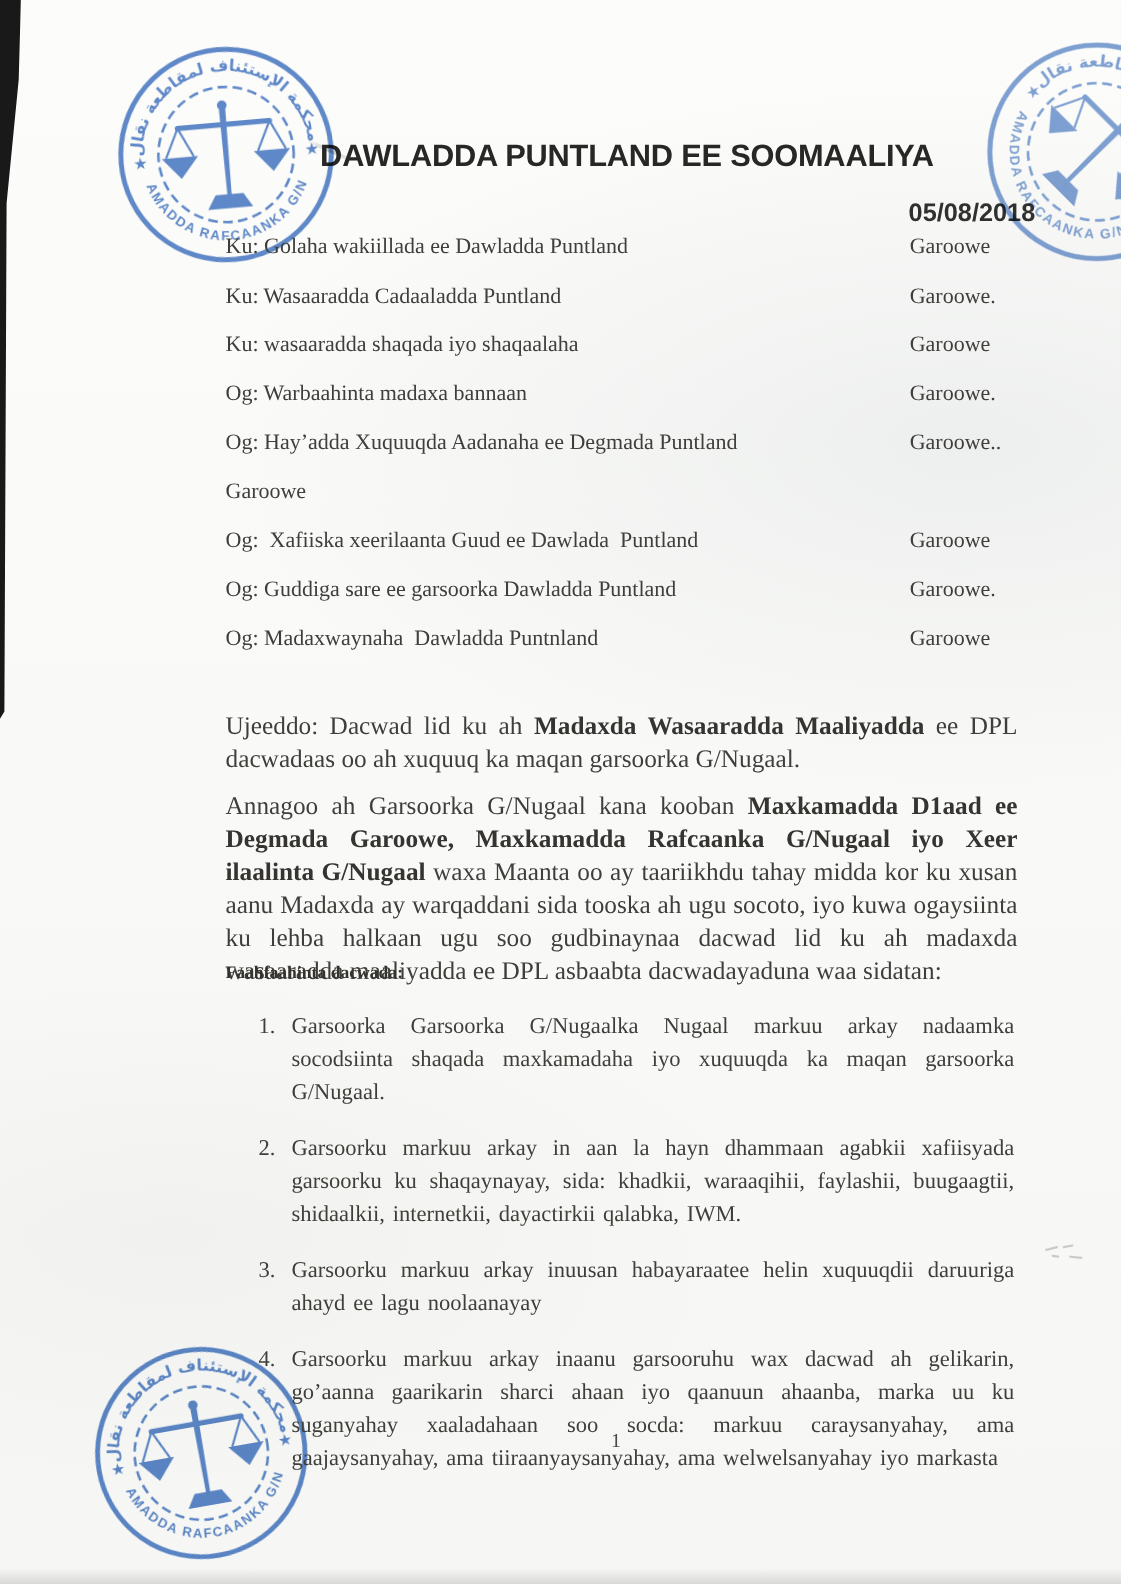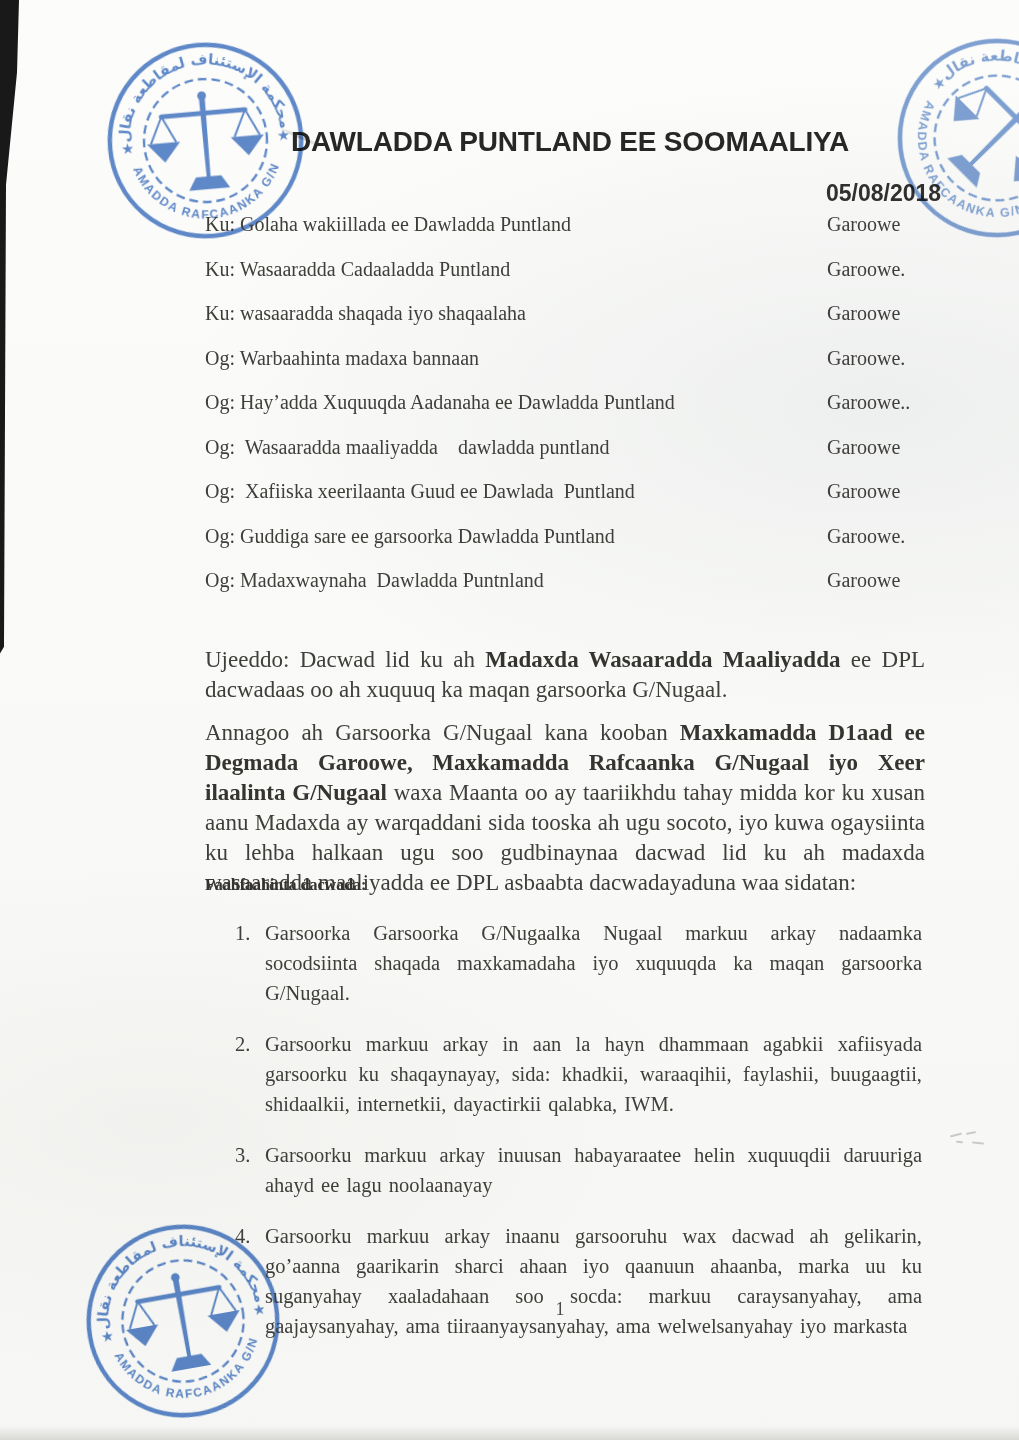--- a/index.html
+++ b/index.html
@@ -175,26 +175,25 @@
     <span class="recipient-label">Ku: wasaaradda shaqada iyo shaqaalaha</span>
     <span class="recipient-location">Garoowe</span>
   </div>
 
   <div class="recipient-row">
     <span class="recipient-label">Og: Warbaahinta madaxa bannaan</span>
     <span class="recipient-location">Garoowe.</span>
   </div>
 
   <div class="recipient-row">
-    <span class="recipient-label">Og: Hay’adda Xuquuqda Aadanaha ee Dawladda Puntland</span>
+    <span class="recipient-label">Og: Hay’adda Xuquuqda Aadanaha ee Degmada Puntland</span>
     <span class="recipient-location">Garoowe..</span>
   </div>
 
   <div class="recipient-row">
-    <span class="recipient-label">Og:  Wasaaradda maaliyadda    dawladda puntland</span>
     <span class="recipient-location">Garoowe</span>
   </div>
 
   <div class="recipient-row">
     <span class="recipient-label">Og:  Xafiiska xeerilaanta Guud ee Dawlada  Puntland</span>
     <span class="recipient-location">Garoowe</span>
   </div>
 
   <div class="recipient-row">
     <span class="recipient-label">Og: Guddiga sare ee garsoorka Dawladda Puntland</span>

